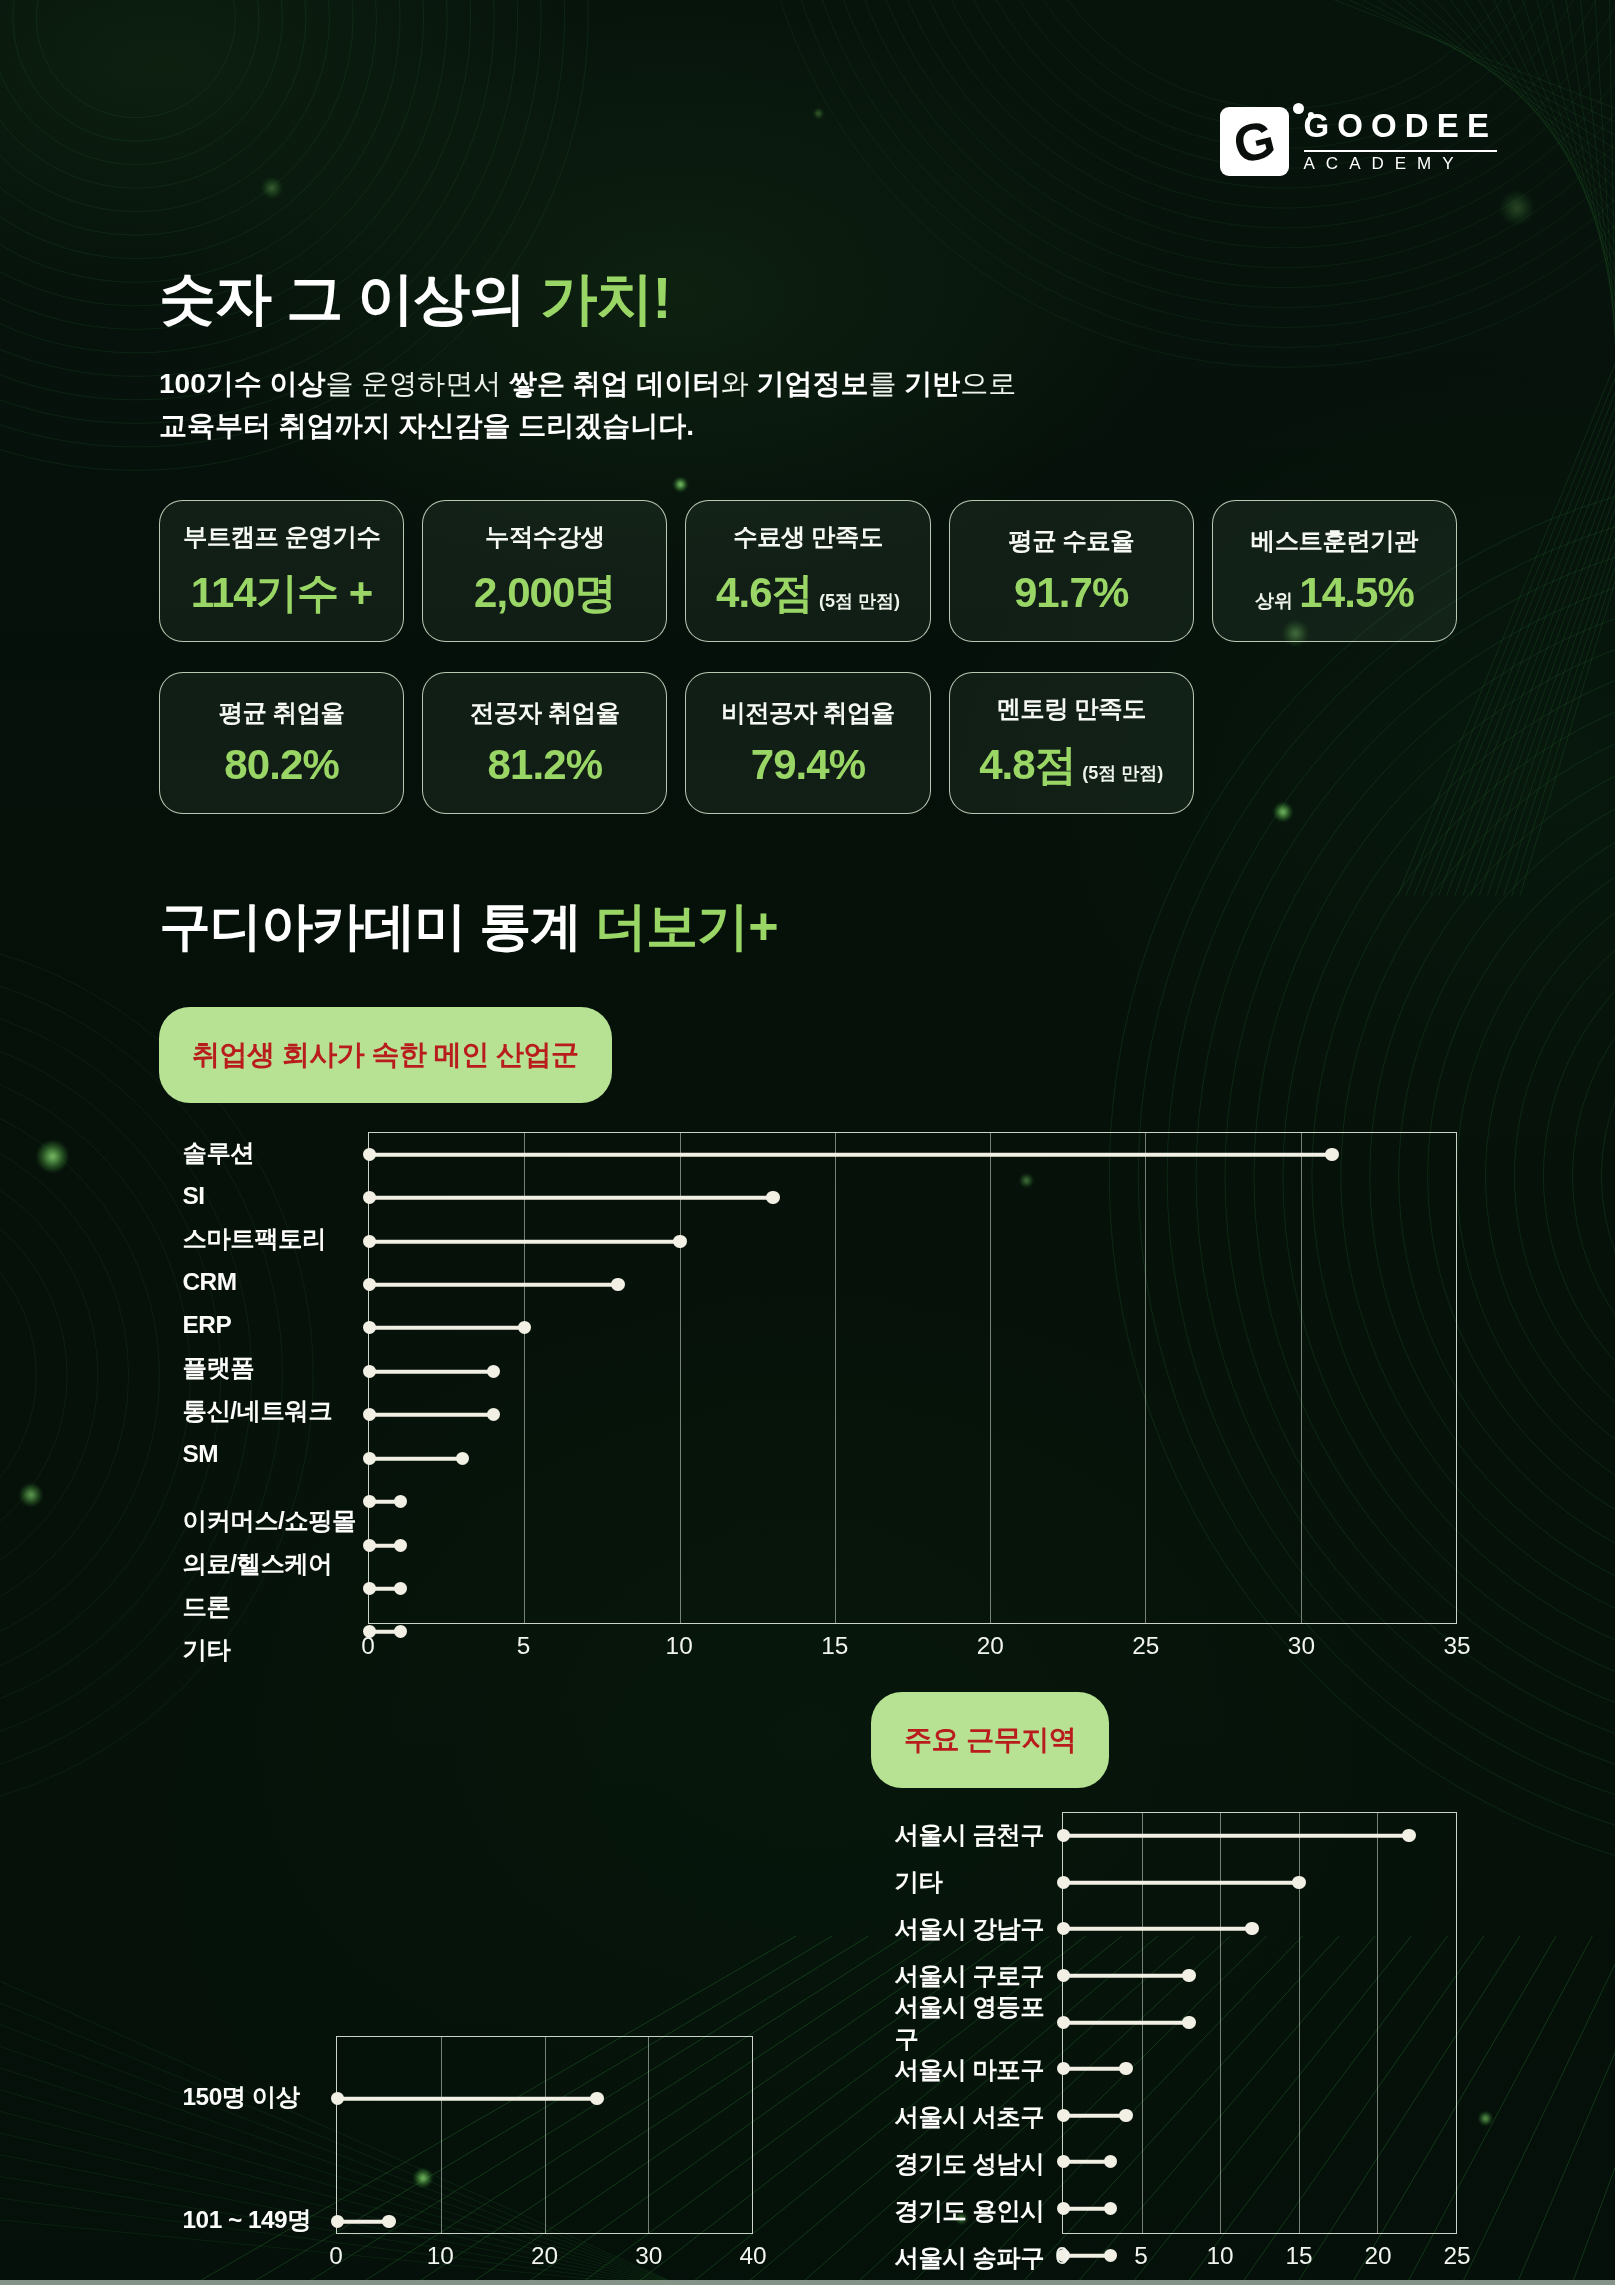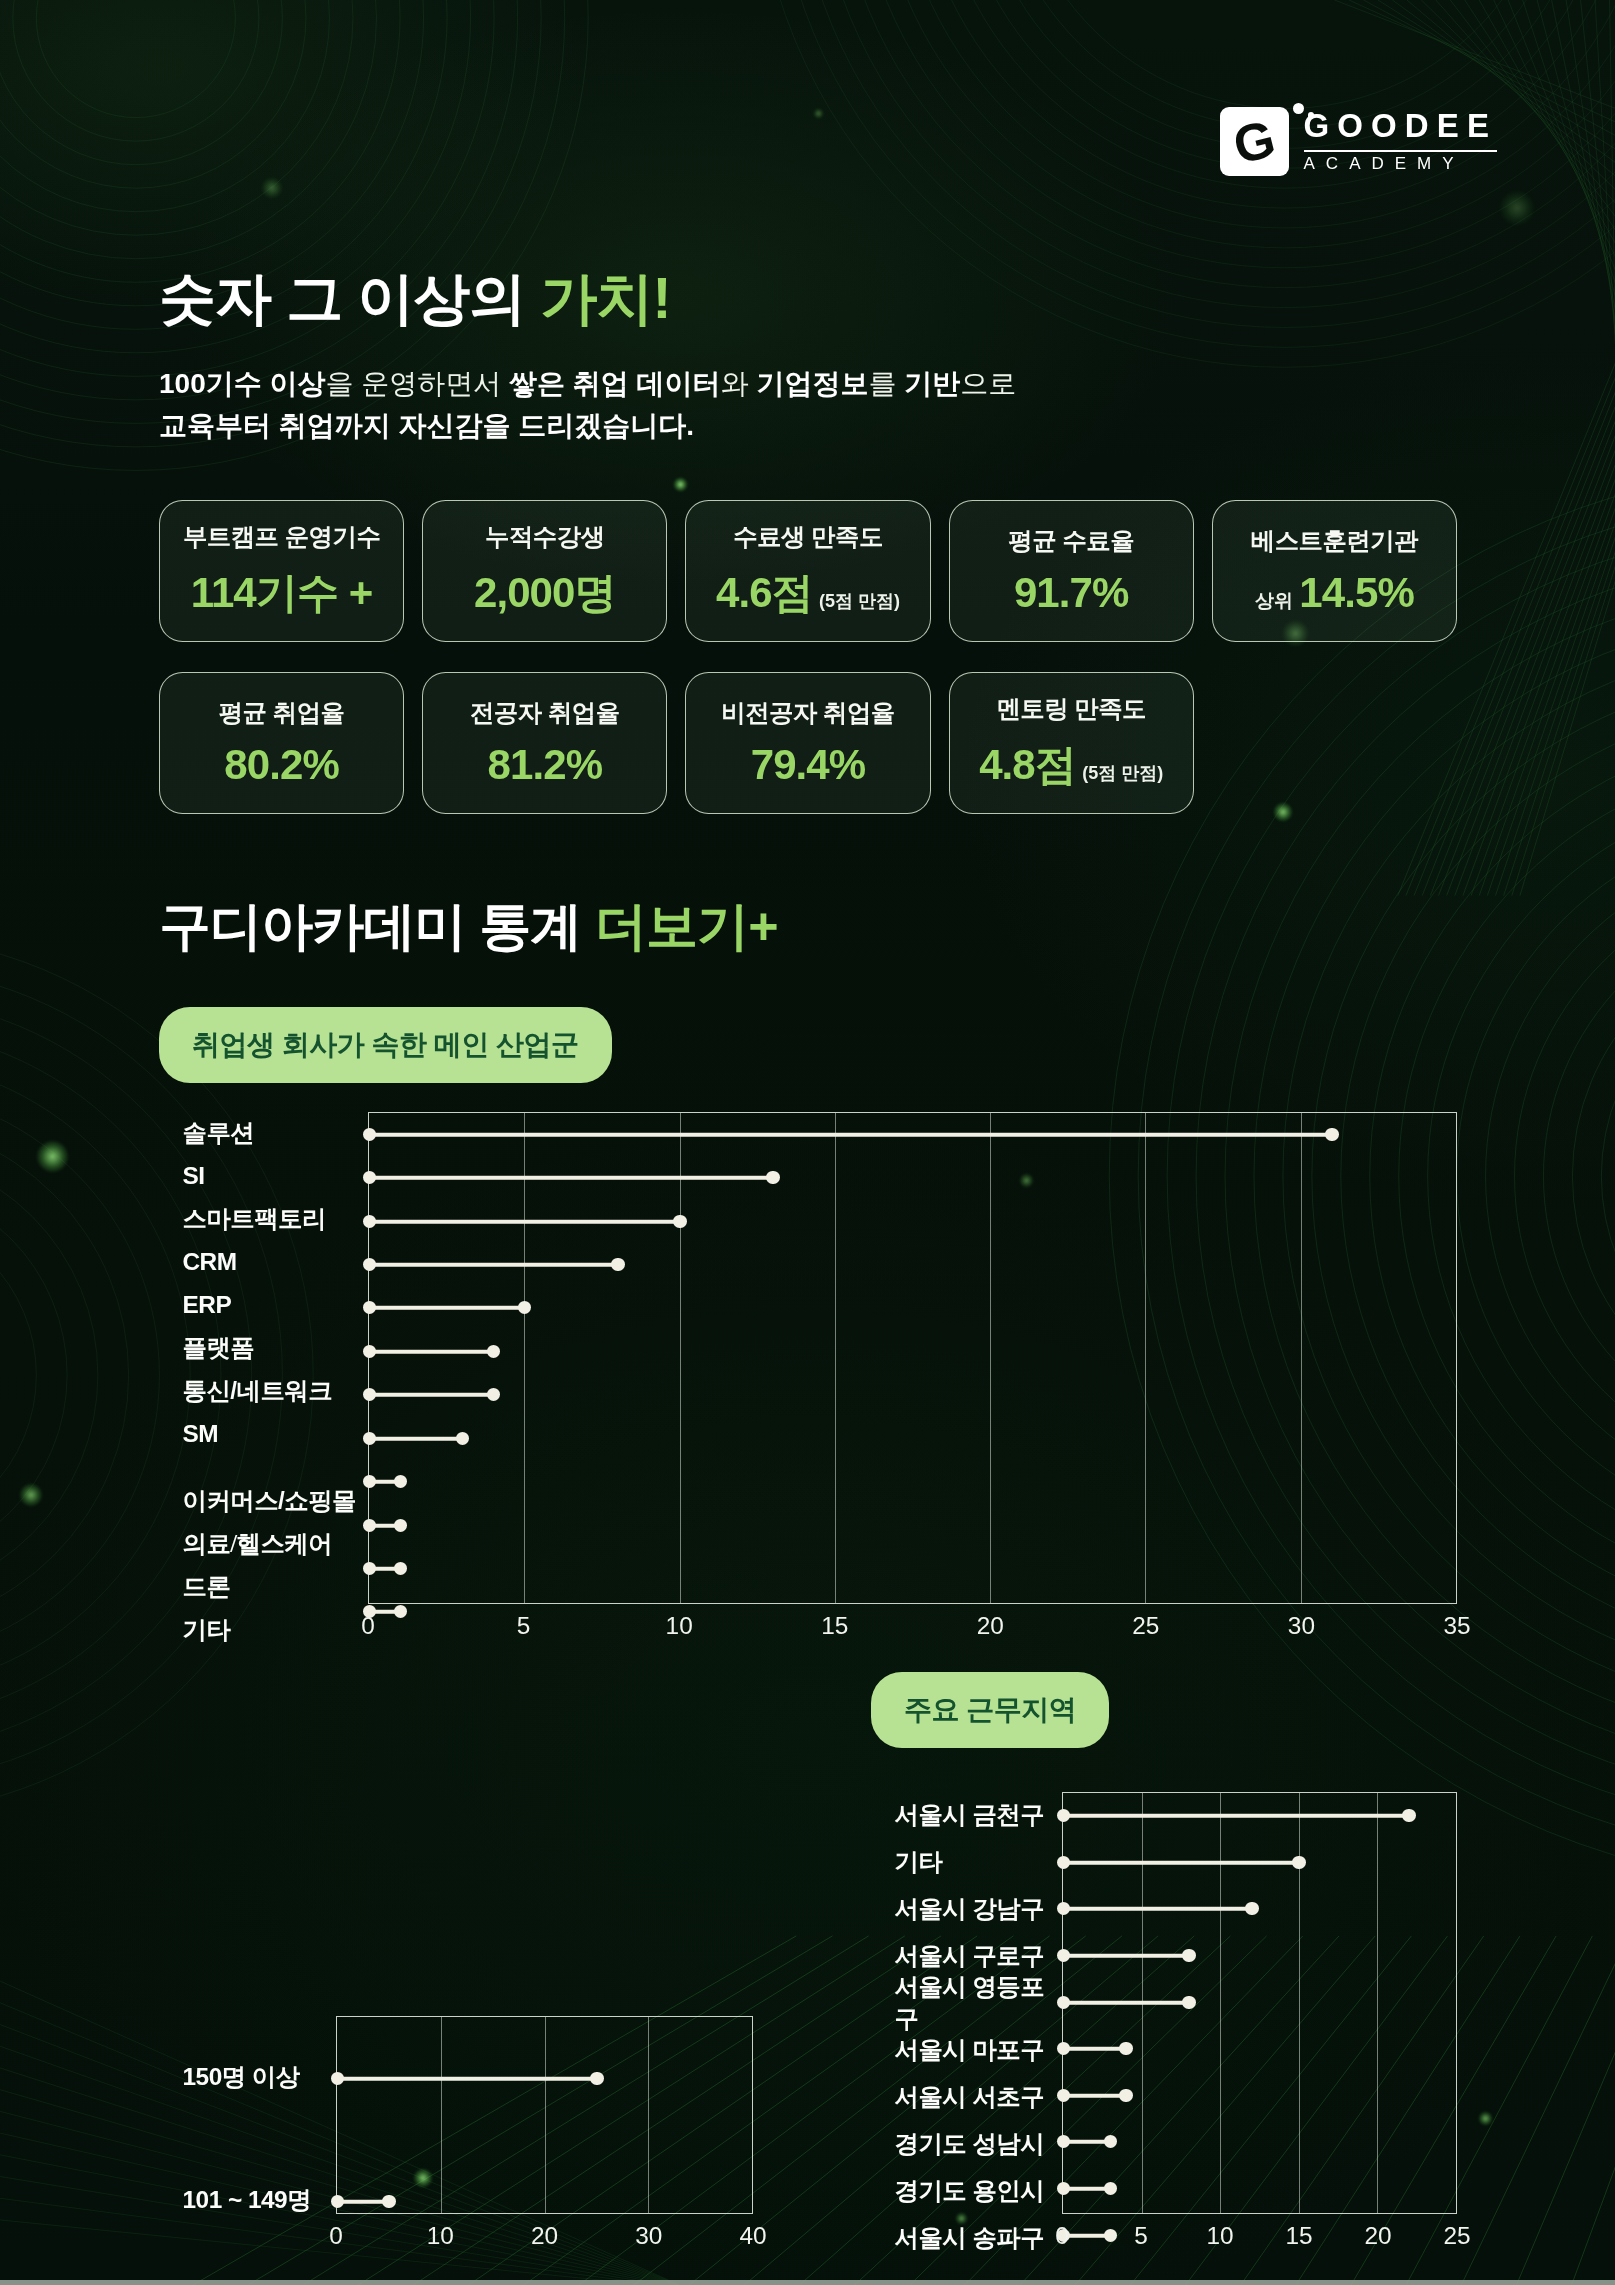--- a/index.html
+++ b/index.html
@@ -45,22 +45,22 @@
     background:var(--card-bg);display:flex;flex-direction:column;align-items:center;justify-content:center;gap:11.8px;}
   .stat-title{font-size:24.4px;font-weight:600;color:#f6f9f3;letter-spacing:-0.5px;}
   .stat-value-row{display:flex;align-items:baseline;gap:6.3px;}
   .stat-prefix{font-size:19px;font-weight:700;color:#eef3ea;}
   .stat-value{font-size:42px;font-weight:800;color:var(--accent);letter-spacing:-0.9px;}
   .stat-suffix{font-size:18px;font-weight:600;color:#eef3ea;}
 
   h2{margin:78px 0 0 0;font-size:52px;font-weight:800;letter-spacing:-0.9px;color:#ffffff;}
 
   
-  .chart-badge{display:inline-block;background:var(--badge);color:#14532d;font-size:28px;font-weight:800;
-    padding:19px 33px;border-radius:31px;letter-spacing:-0.5px;}
+  .chart-badge{display:inline-block;background:var(--badge);color:#b91c1c;font-size:28px;font-weight:800;
+    padding:29px 33px;border-radius:31px;letter-spacing:-0.5px;}
   .chart-section{margin-top:45px;}
   .chart-body{display:flex;margin-top:29px;}
   .chart-labels{display:flex;flex-direction:column;flex:none;}
   .chart-label{display:flex;align-items:center;font-size:24.4px;font-weight:600;color:#fcfdfb;
     padding-left:23.5px;box-sizing:border-box;letter-spacing:-0.5px;}
   .chart-plot{position:relative;flex:1;border:1.8px solid var(--plot-border);box-sizing:border-box;}
   .gridline{position:absolute;top:0;bottom:0;width:0.9px;background:var(--grid);}
   .lolli{position:absolute;left:0;height:4.5px;background:var(--line);border-radius:2.7px;transform:translateY(-50%);}
   .lolli::before,.lolli::after{content:"";position:absolute;top:50%;width:13.6px;height:13.6px;border-radius:50%;
     background:var(--line);transform:translate(0,-50%);}
@@ -297,21 +297,21 @@
           <div class="chart-labels" style="width: 209px;">
             <div class="chart-label" style="height: 43px;">솔루션</div>
             <div class="chart-label" style="height: 43px;">SI</div>
             <div class="chart-label" style="height: 43px;">스마트팩토리</div>
             <div class="chart-label" style="height: 43px;">CRM</div>
             <div class="chart-label" style="height: 43px;">ERP</div>
             <div class="chart-label" style="height: 43px;">플랫폼</div>
             <div class="chart-label" style="height: 43px;">통신/네트워크</div>
             <div class="chart-label" style="height: 43px;">SM</div>
             <div class="chart-label" style="height: 43px; margin-top: 24px;">이커머스/쇼핑몰</div>
-            <div class="chart-label" style="height: 43px; font-family: Liberation Serif, serif;">의료/헬스케어</div>
+            <div class="chart-label" style="height: 43px;">의료/헬스케어</div>
             <div class="chart-label" style="height: 43px;">드론</div>
             <div class="chart-label" style="height: 43px;">기타</div>
           </div>
           <div style="flex: 1 1 0%; display: flex; flex-direction: column;">
             <div class="chart-plot" style="height: 521px;">
               <div class="gridline" style="left: 14.2857%;"></div>
               <div class="gridline" style="left: 28.5714%;"></div>
               <div class="gridline" style="left: 42.8571%;"></div>
               <div class="gridline" style="left: 57.1429%;"></div>
               <div class="gridline" style="left: 71.4286%;"></div>

